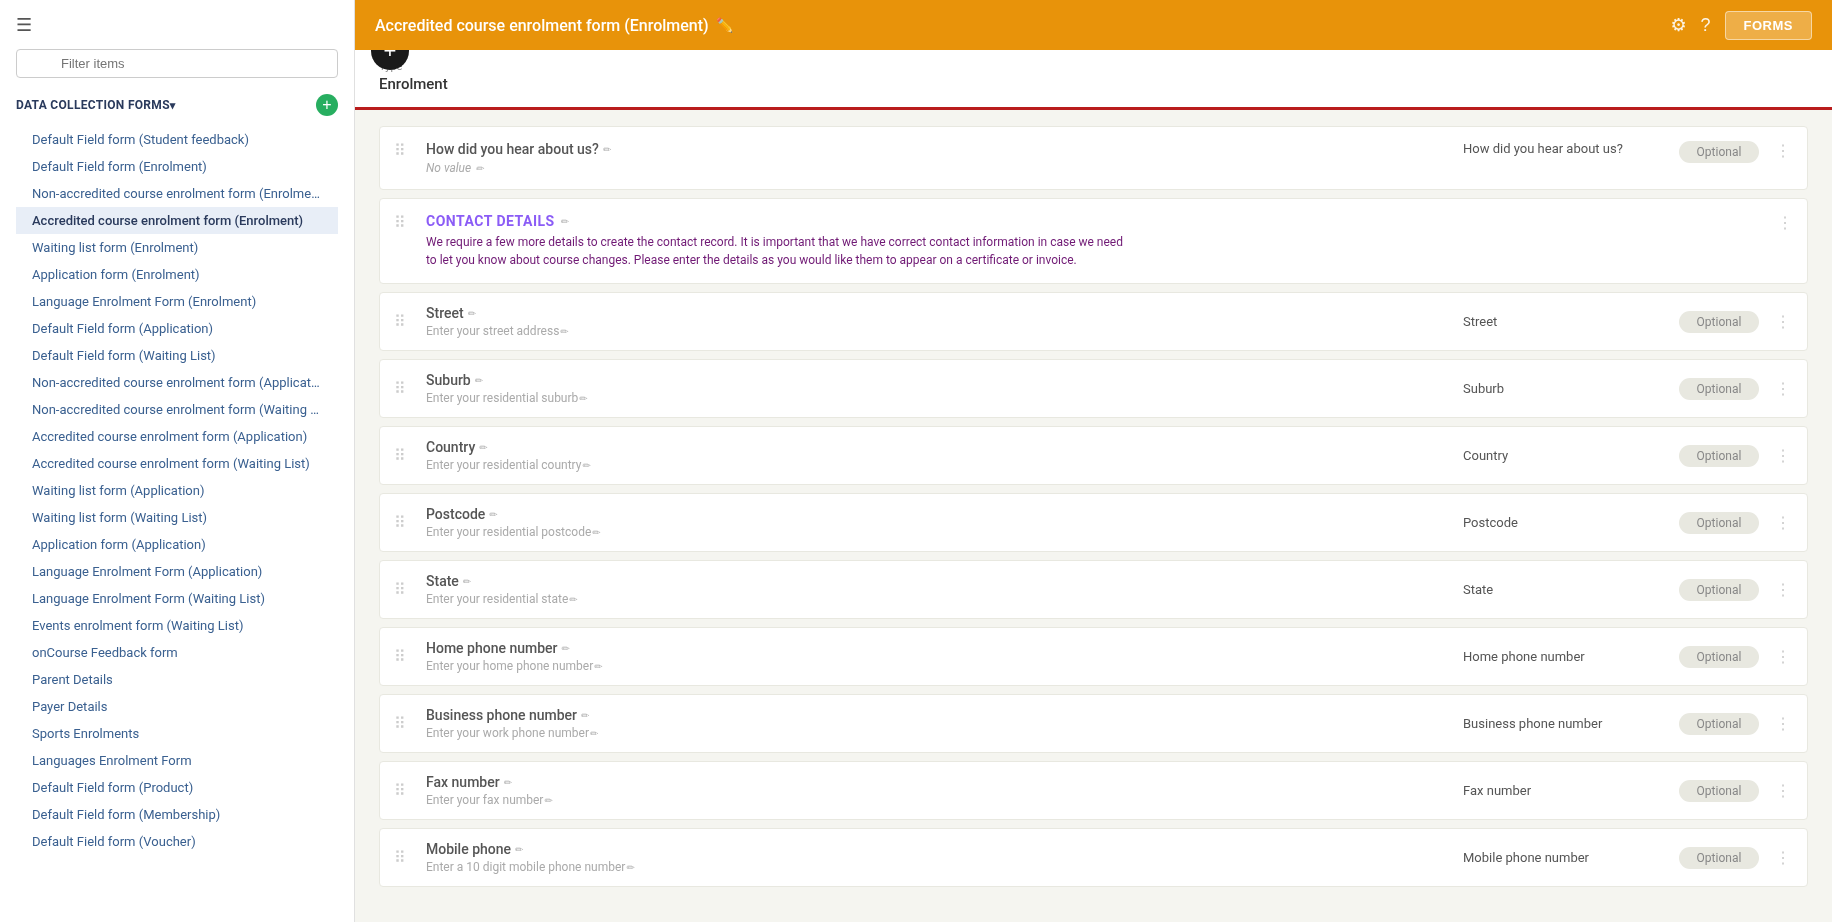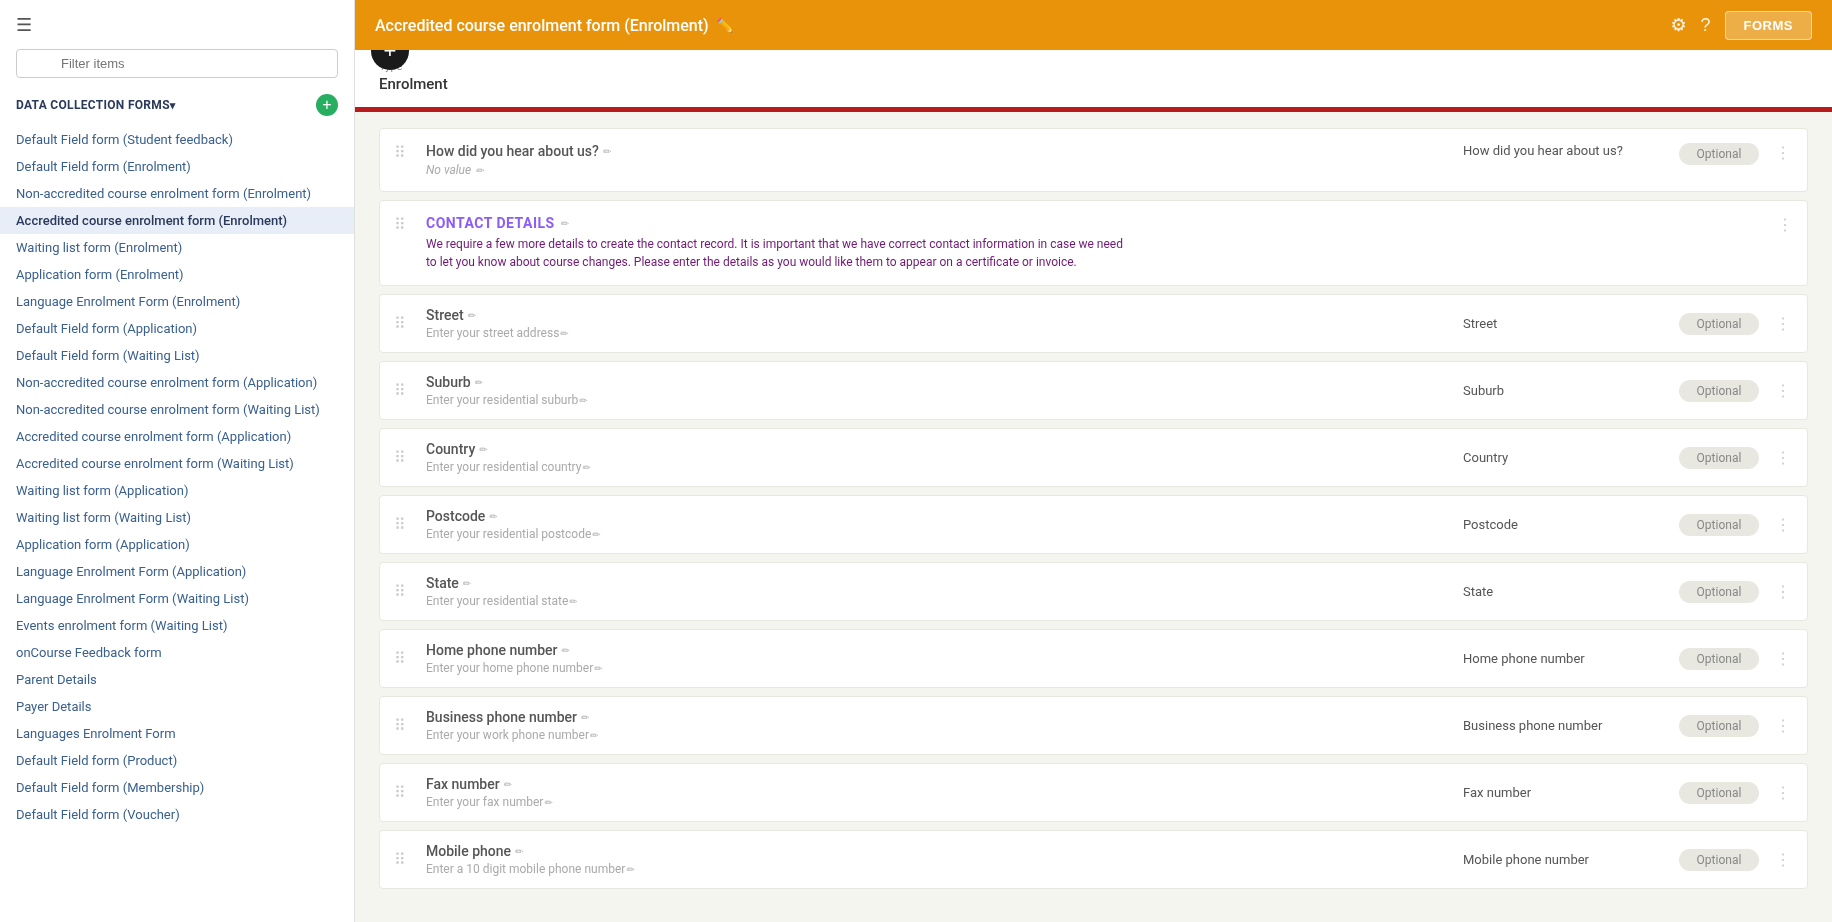--- a/index.html
+++ b/index.html
@@ -73,21 +73,21 @@
       line-height: 22px;
       text-align: center;
       cursor: pointer;
       display: flex;
       align-items: center;
       justify-content: center;
     }
     .sidebar-list {
       flex: 1;
       overflow-y: auto;
-      padding: 4px 0;
+      padding: 4px 16px;
     }
     .sidebar-item {
       padding: 6px 16px;
       font-size: 13px;
       color: #3a6090;
       cursor: pointer;
       white-space: nowrap;
       overflow: hidden;
       text-overflow: ellipsis;
     }
@@ -172,21 +172,21 @@
       cursor: pointer;
       display: flex;
       align-items: center;
       justify-content: center;
       z-index: 10;
     }
 
     .form-type-bar {
       background: #fff;
       padding: 10px 24px 14px 24px;
-      border-bottom: 5px solid #b91c1c;
+      border-bottom: 3px solid #b91c1c;
       margin-bottom: 0;
     }
     .form-type-label {
       font-size: 11px;
       color: #888;
       margin-bottom: 2px;
     }
     .form-type-value {
       font-size: 15px;
       color: #333;
@@ -386,20 +386,21 @@
       <div class="sidebar-item">Accredited course enrolment form (Waiting List)</div>
       <div class="sidebar-item">Waiting list form (Application)</div>
       <div class="sidebar-item">Waiting list form (Waiting List)</div>
       <div class="sidebar-item">Application form (Application)</div>
       <div class="sidebar-item">Language Enrolment Form (Application)</div>
       <div class="sidebar-item">Language Enrolment Form (Waiting List)</div>
       <div class="sidebar-item">Events enrolment form (Waiting List)</div>
       <div class="sidebar-item">onCourse Feedback form</div>
       <div class="sidebar-item">Parent Details</div>
       <div class="sidebar-item">Payer Details</div>
+      <div class="sidebar-item">Sports Enrolments</div>
       <div class="sidebar-item">Languages Enrolment Form</div>
       <div class="sidebar-item">Default Field form (Product)</div>
       <div class="sidebar-item">Default Field form (Membership)</div>
       <div class="sidebar-item">Default Field form (Voucher)</div>
     </div>
 </div>
 
 <div class="main">
 
   <div class="topbar">

